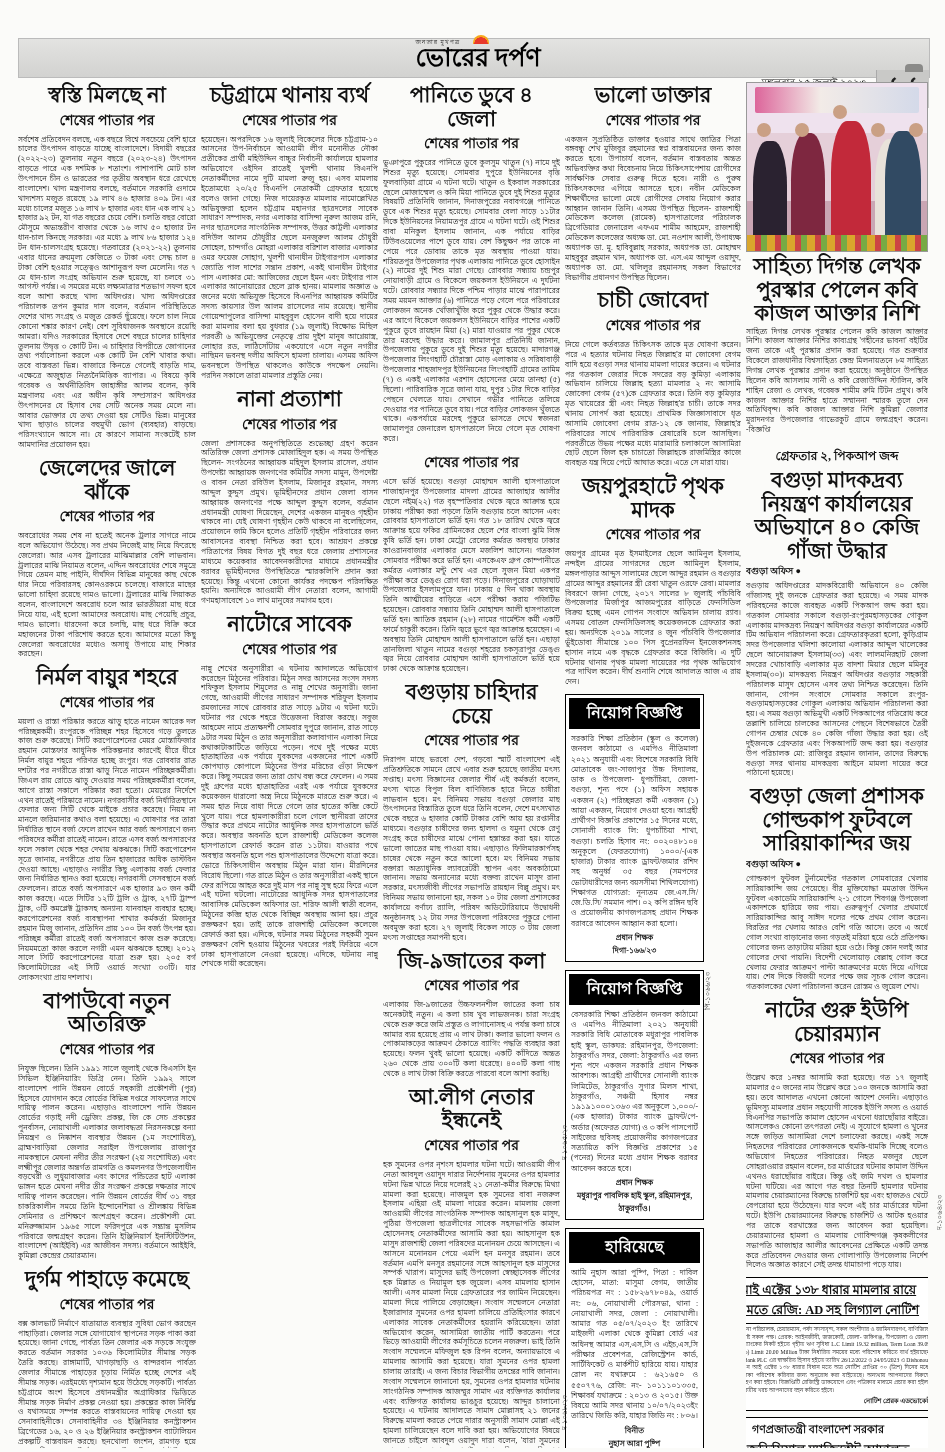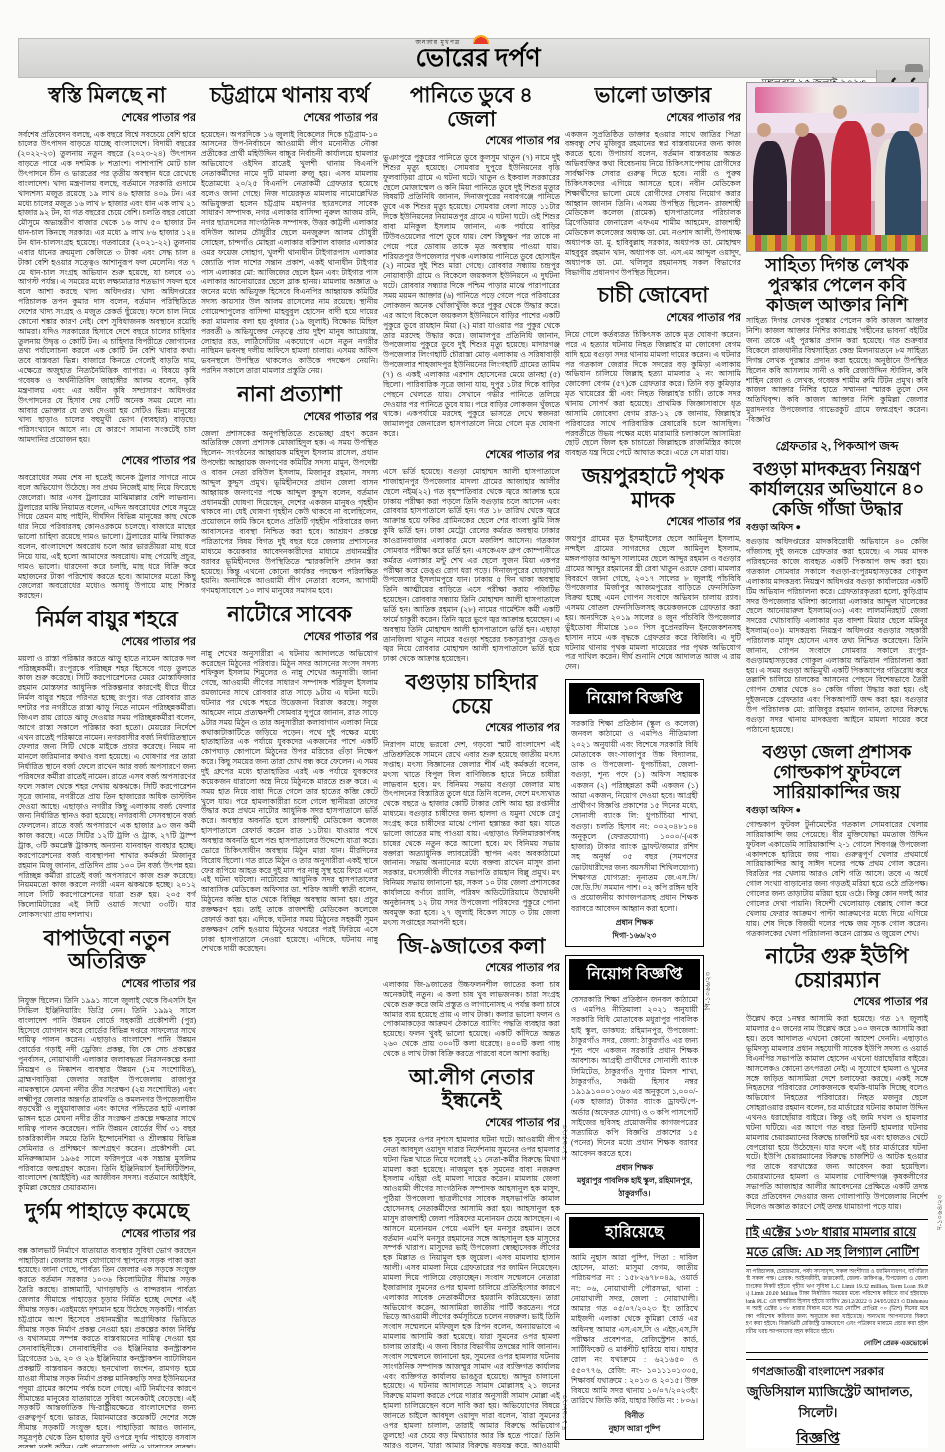--- a/index.html
+++ b/index.html
@@ -25,24 +25,24 @@
   .col{position:absolute;top:82px;bottom:4px;overflow:hidden;}
   #col1{left:18px;width:178px;}
   #col2{left:201px;width:177px;}
   #col3{left:383px;width:177px;}
   #col4{left:565px;width:176px;}
   #col5{left:746px;width:182px;}
   
   .article{margin-bottom:7px;}
   .hl{font-weight:bold;text-align:center;line-height:1.12;margin:2px 0 1px 0;}
   .hl.big{font-size:21px;}
-  .hl.med{font-size:18px;text-align:center;}
+  .hl.med{font-size:21px;text-align:center;}
   .hl.small{font-size:14.5px;}
   .kicker{font-weight:bold;text-align:center;font-size:12px;margin-top:12px;}
-  .sub{text-align:right;font-size:11px;font-weight:bold;margin:1px 0 2px 0;}
+  .sub{text-align:center;font-size:14px;font-weight:bold;margin:1px 0 2px 0;}
   .byline{text-align:left;font-size:9px;font-weight:bold;margin:1px 0 2px 0;}
   .body{font-size:7.6px;line-height:1.3;text-align:justify;word-break:break-word;}
   
   .nbox{border:1.5px solid #000;margin:0 0 8px 0;padding:0 0 4px 0;background:#fff;}
   .nbox .nhead{background:#000;color:#fff;font-weight:bold;font-size:16px;text-align:center;
                margin:3px;padding:2px 4px;}
   .nbox .nbody{font-size:7.6px;line-height:1.35;text-align:justify;padding:2px 5px;}
   .nbox .nsign{font-size:7.8px;font-weight:bold;text-align:center;padding:0 5px;}
   .narrow{width:137px;}
   
@@ -95,20 +95,21 @@
   </div>
 </div>
 
 <div class="col" id="col1">
     <div class="article">
       <h2 class="hl big">স্বস্তি মিলছে না</h2>
       <div class="sub">শেষের পাতার পর</div>
       <div class="body">সর্বশেষ প্রতিবেদন বলছে, এক বছরে বিশ্বে সবচেয়ে বেশি হারে চালের উৎপাদন বাড়তে যাচ্ছে বাংলাদেশে। বিদায়ী বছরের (২০২২-২৩) তুলনায় নতুন বছরে (২০২৩-২৪) উৎপাদন বাড়তে পারে এক দশমিক ৮ শতাংশ। পাশাপাশি মোট চাল উৎপাদনে চীন ও ভারতের পর তৃতীয় অবস্থান ধরে রেখেছে বাংলাদেশ। খাদ্য মন্ত্রণালয় বলছে, বর্তমানে সরকারি গুদামে খাদ্যশস্য মজুত রয়েছে ১৯ লাখ ৪৬ হাজার ৪০৯ টন। এর মধ্যে চালের মজুত ১৬ লাখ ৮ হাজার এবং ধান এক লাখ ২১ হাজার ৯২ টন, যা গত বছরের চেয়ে বেশি। চলতি বছর বোরো মৌসুমে অভ্যন্তরীণ বাজার থেকে ১৬ লাখ ৫০ হাজার টন ধান-চাল কিনছে সরকার। এর মধ্যে ৯ লাখ ৮৬ হাজার ১২৪ টন ধান-চালসংগ্রহ হয়েছে। গতবারের (২০২১-২২) তুলনায় এবার ধানের ক্রয়মূল্য কেজিতে ৩ টাকা এবং সেদ্ধ চাল ৪ টাকা বেশি হওয়ার সত্ত্বেও আশানুরূপ ফল মেলেনি। গত ৭ মে ধান-চাল সংগ্রহ অভিযান শুরু হয়েছে, যা চলবে ৩১ আগস্ট পর্যন্ত। এ সময়ের মধ্যে লক্ষ্যমাত্রার শতভাগ সফল হবে বলে আশা করছে খাদ্য অধিদপ্তর। খাদ্য অধিদপ্তরের পরিচালক তপন কুমার দাস বলেন, বর্তমান পরিস্থিতিতে দেশের খাদ্য সংগ্রহ ও মজুত রেকর্ড ছুঁয়েছে। ফলে চাল নিয়ে কোনো শঙ্কার কারণ নেই। বেশ সুবিধাজনক অবস্থানে রয়েছি আমরা। যদিও সরকারের হিসাবে দেশে বছরে চালের চাহিদার তুলনায় উদ্বৃত্ত ৩ কোটি টন। এ চাহিদার বিপরীতে জোগানের তথ্য পর্যালোচনা করলে এক কোটি টন বেশি খাবার কথা। তবে বাস্তবতা ভিন্ন। বাজারে কিনতে গেলেই বাড়তি দাম, এক্ষেত্রে অজুহাত নিত্যনৈমিত্তিক ব্যাপার। এ বিষয়ে কৃষি গবেষক ও অর্থনীতিবিদ জাহাঙ্গীর আলম বলেন, কৃষি মন্ত্রণালয় এবং এর অধীন কৃষি সম্প্রসারণ অধিদপ্তর উৎপাদনের যে হিসাব দেয় সেটি অনেক সময় মেলে না। আবার ভোক্তার যে তথ্য দেওয়া হয় সেটিও ভিন্ন। মানুষের খাদ্য ছাড়াও চালের বহুমুখী ভোগ (ব্যবহার) বাড়ছে। পরিসংখ্যানে আসে না। যে কারণে সামান্য সংকটেই চাল আমদানির প্রয়োজন হয়।</div>
     </div>
     <div class="article">
+      <h2 class="hl big">জেলেদের জালে ঝাঁকে</h2>
       <div class="sub">শেষের পাতার পর</div>
       <div class="body">অবরোধের সময় শেষ না হতেই অনেক ট্রলার সাগরে নামে বলে অভিযোগ উঠেছে। সব প্রথম নিজেই মাছ নিয়ে ফিরেছে জেলেরা। আর এসব ট্রলারের মাঝিমাল্লার বেশি লাভবান। ট্রলারের মাঝি নিয়ামত বলেন, এদ্দিন অবরোধের শেষে সমুদ্রে গিয়ে তেমন মাছ পাইনি, দীর্ঘদিন বিভিন্ন মানুষের কাছ থেকে ধার নিয়ে পরিবারসহ কোনওরকমে চলেছে। বাজারে মাছের ভালো চাহিদা রয়েছে দামও ভালো। ট্রলারের মাঝি লিয়াকত বলেন, বাংলাদেশে অবরোধ চলে আর ভারতীয়রা মাছ ধরে নিয়ে যায়, এই হলো আমাদের অবরোধ। মাছ পেয়েছি প্রচুর, দামও ভালো। ধারদেনা করে চলছি, মাছ ধরে বিক্রি করে মহাজনের টাকা পরিশোধ করতে হবে। আমাদের মতো কিছু জেলেরা অবরোধের মধ্যেও অসাধু উপায়ে মাছ শিকার করছেন।</div>
     </div>
     <div class="article">
       <h2 class="hl big">নির্মল বায়ুর শহরে</h2>
       <div class="sub">শেষের পাতার পর</div>
       <div class="body">ময়লা ও রাস্তা পরিষ্কার করতে ঝাড়ু হাতে নামেন আরেক দল পরিচ্ছন্নকর্মী। রংপুরকে পরিচ্ছন্ন শহর হিসেবে গড়ে তুলতে কাজ শুরু করেছে। সিটি করপোরেশনের মেয়র মোস্তাফিজার রহমান মোস্তফার আধুনিক পরিকল্পনার কারণেই ধীরে ধীরে নির্মল বায়ুর শহরে পরিণত হচ্ছে রংপুর। গত রোববার রাত দশটার পর নগরীতে রাস্তা ঝাড়ু নিতে নামেন পরিচ্ছন্নকর্মীরা। জিএল রায় রোডে ঝাড়ু দেওয়ার সময় পরিচ্ছন্নকর্মীরা বলেন, আগে রাস্তা সকালে পরিষ্কার করা হতো। মেয়রের নির্দেশে এখন রাতেই পরিষ্কারে নামেন। নগরবাসীর বর্জ্য নির্ধারিতস্থানে ফেলার জন্য সিটি থেকে মাইকে প্রচার করেছে। নিয়ম না মানলে জরিমানার কথাও বলা হয়েছে। এ ঘোষণার পর তারা নির্ধারিত স্থানে বর্জ্য ফেলে রাখেন আর বর্জ্য অপসারণে জন্য পরিষদের কর্মীরা রাতেই নামেন। রাতে এসব বর্জ্য অপসারণের ফলে সকাল থেকে শহর দেখায় ঝকঝকে। সিটি করপোরেশন সূত্রে জানায়, নগরীতে প্রায় তিন হাজারের অধিক ডাস্টবিন দেওয়া আছে। এছাড়াও নগরীর কিছু এলাকায় বর্জ্য ফেলার জন্য নির্ধারিত স্থানও করা হয়েছে। নগরবাসী সেসবস্থানে বর্জ্য ফেললেন। রাতে বর্জ্য অপসারণে এক হাজার ৯৩ জন কর্মী কাজ করছে। এতে সিটির ১২টি ট্রলি ও ট্রাক, ২৭টি ট্রাম্প ট্রাক, ৩টি কমপ্লেক্ট ট্রাকসহ অন্যান্য যানবাহন ব্যবহার হচ্ছে। করপোরেশনের বর্জ্য ব্যবস্থাপনা শাখার কর্মকর্তা মিজানুর রহমান মিজু জানান, প্রতিদিন প্রায় ১০০ টন বর্জ্য উৎপন্ন হয়। পরিচ্ছন্ন কর্মীরা রাতেই বর্জ্য অপসারণে কাজ শুরু করেছে। নিয়মমতো কাজ করলে নগরী এমন ঝকঝকে হচ্ছে। ২০১২ সালে সিটি করপোরেশনের যাত্রা শুরু হয়। ২০৫ বর্গ কিলোমিটারের এই সিটি ওয়ার্ড সংখ্যা ৩৩টি। যার লোকসংখ্যা প্রায় দশলাখ।</div>
     </div>
     <div class="article">
       <h2 class="hl big">বাপাউবো নতুন অতিরিক্ত</h2>

